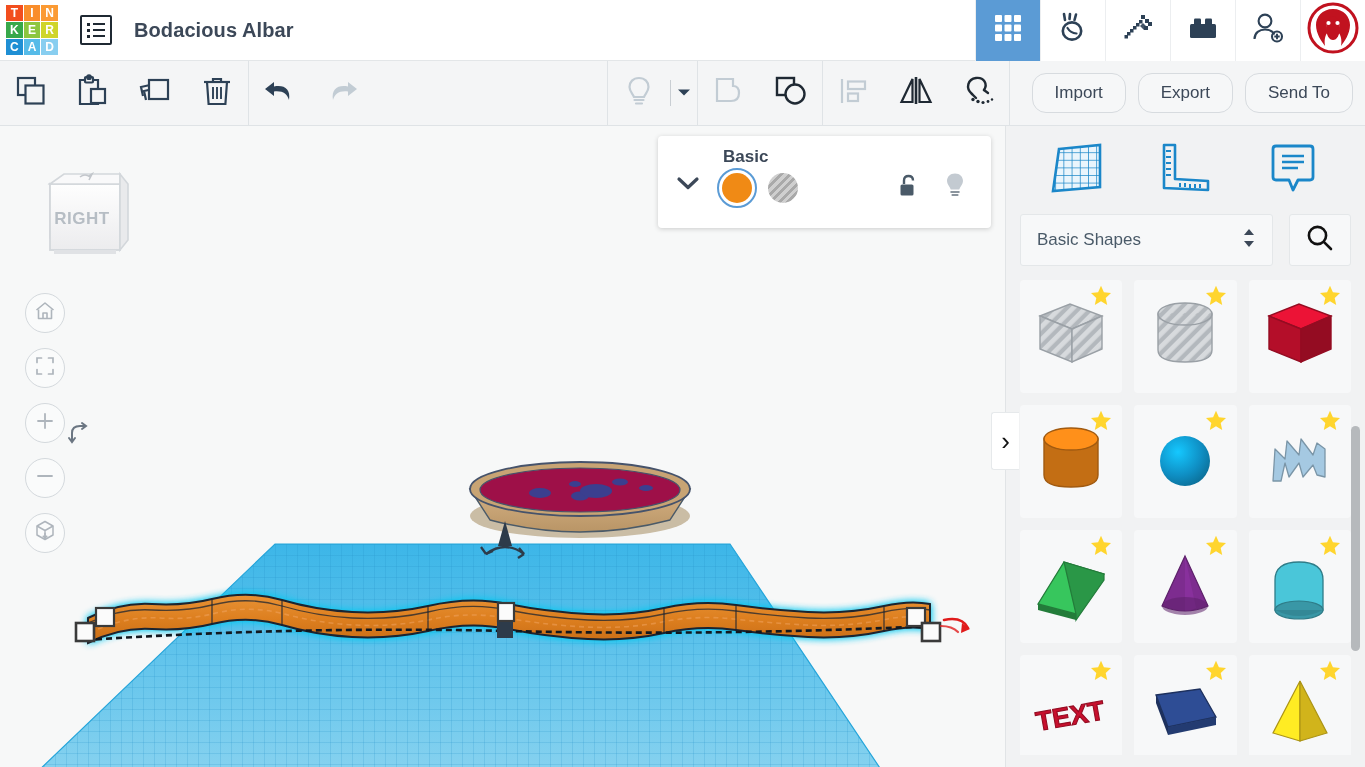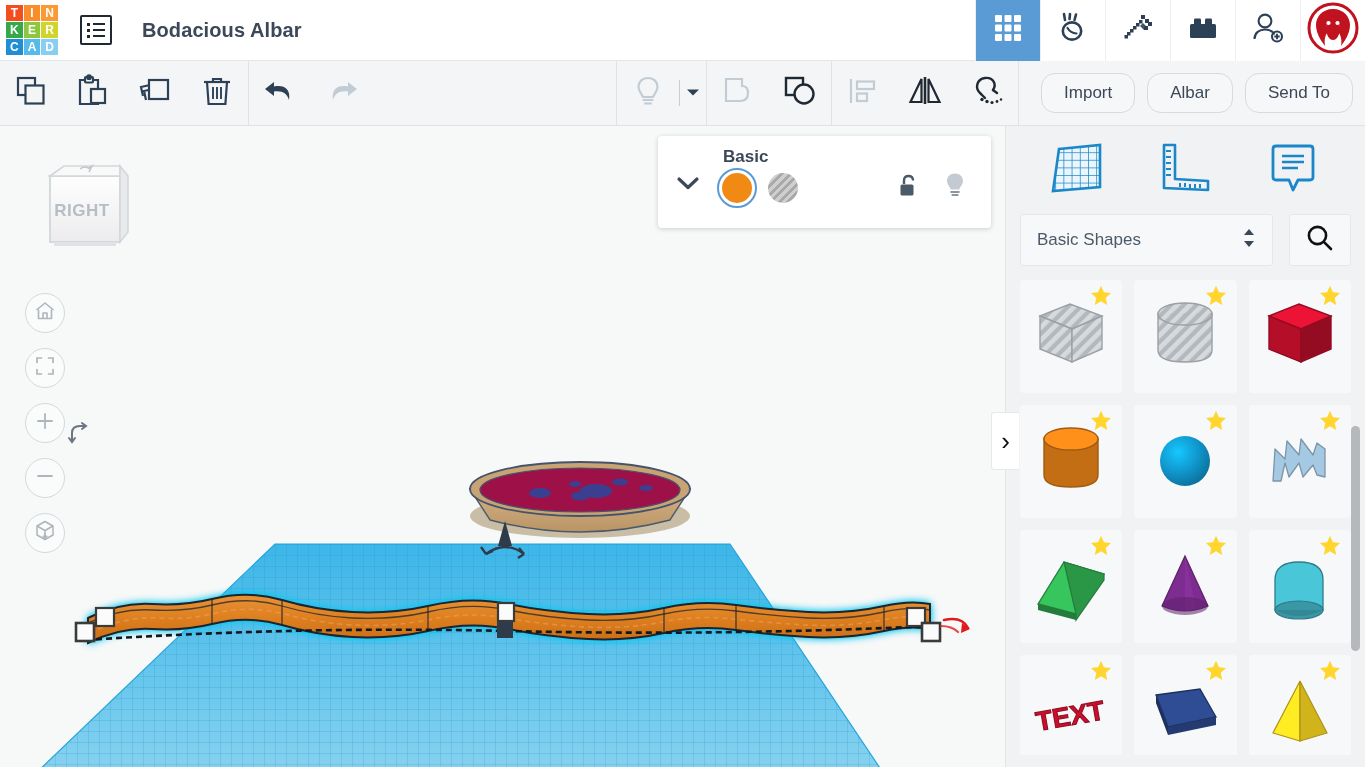--- a/index.html
+++ b/index.html
@@ -41,21 +41,21 @@
     border: 2.5px solid #1f2933;
     border-radius: 2px;
     display: flex; flex-direction: column;
     justify-content: center; gap: 3px;
     padding: 0 5px;
   }
   .doc-row { display: flex; align-items: center; gap: 3px; }
   .doc-dot { width: 3px; height: 3px; background: #1f2933; }
   .doc-line { flex: 1; height: 2.5px; background: #1f2933; }
   .proj-title {
-    margin-left: 30px;
+    margin-left: 22px;
     font-size: 20px; font-weight: bold;
     color: #3c4858;
     letter-spacing: 0.1px;
   }
   .header-spacer { flex: 1; }
   .hdr-btns { display: flex; align-items: center; height: 61px; }
   .hdr-btn {
     width: 65px; height: 61px;
     display: flex; align-items: center; justify-content: center;
     border-left: 1px solid #eceef0;
@@ -102,21 +102,21 @@
   .tb-divline { width: 1px; height: 26px; background: #c9ced3; }
 
   
   .viewport {
     position: absolute; top: 126px; left: 0;
     width: 1005px; height: 641px;
     background: #f7f8f8;
     overflow: hidden;
   }
   
-  .viewcube { position: absolute; left: 32px; top: 28px; width: 100px; height: 100px; }
+  .viewcube { position: absolute; left: 32px; top: 36px; width: 100px; height: 100px; }
   .vc-label {
     position: absolute; left: 0; top: 0; width: 100%; height: 100%;
     display: flex; align-items: center; justify-content: center;
     font-size: 17px; font-weight: bold; color: #b6bdc4;
     letter-spacing: 0.5px;
     padding-top: 14px;
     pointer-events: none;
   }
   
   .navcol { position: absolute; left: 25px; top: 167px; }
@@ -514,21 +514,21 @@
             </g>
           </svg>
         </span>
       </div>
     </div>
 
     <div class="tb-sep"></div>
 
     <div class="tb-group" style="padding-left:22px">
       <div class="tb-txtbtn">Import</div>
-      <div class="tb-txtbtn">Albar</div>
+      <div class="tb-txtbtn">Export</div>
       <div class="tb-txtbtn">Send To</div>
     </div>
   </div>
 
   <div class="viewport">
 
     <svg class="scene" viewBox="0 0 1005 641">
       <defs>
         <linearGradient id="planeGrad" x1="0" y1="0" x2="0" y2="1">
           <stop offset="0" stop-color="#3cb6e8"></stop>

